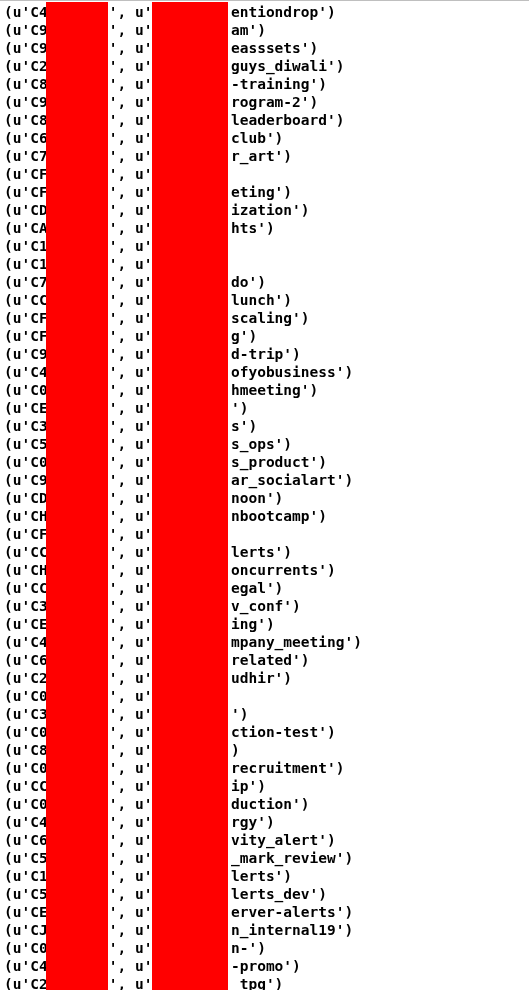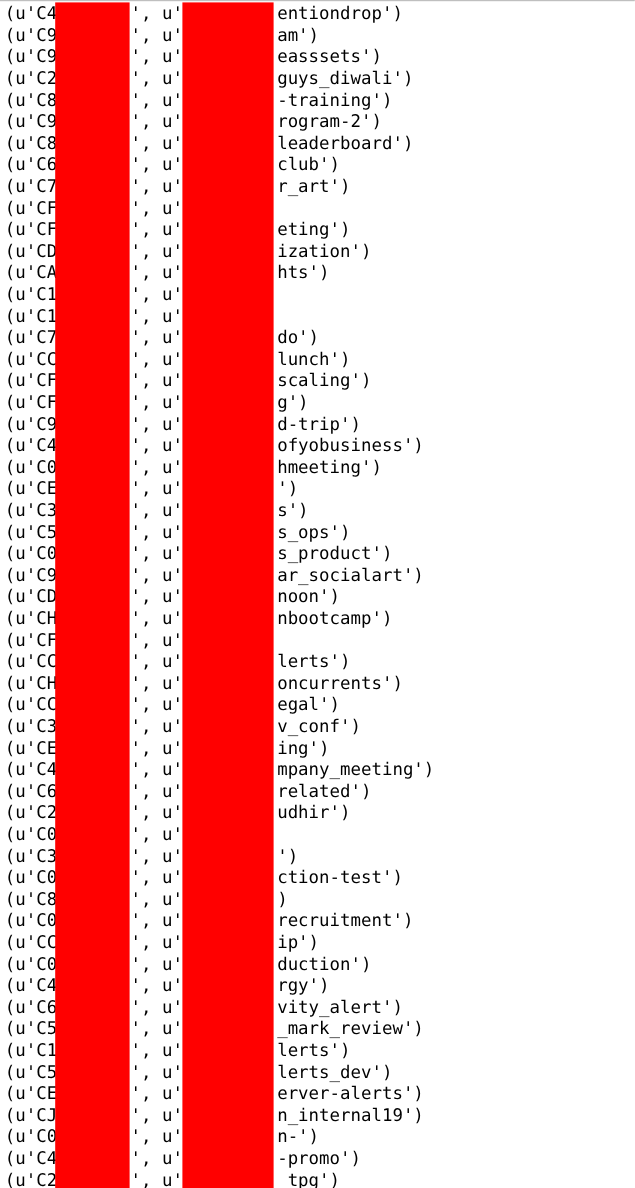--- a/index.html
+++ b/index.html
@@ -16,20 +16,21 @@
       border-top: 1px solid #bfbfbf;
     }
     .content {
       padding: 2px 0 0 4px;
       white-space: pre;
       position: relative;
     }
     .line {
       height: 18px;
       white-space: pre;
+      font-weight: bold;
     }
     .redact {
       position: absolute;
       background: #ff0000;
       top: 1px;
     }
     .redact-a {
       left: 46px;
       width: 62px;
       height: 988px;

